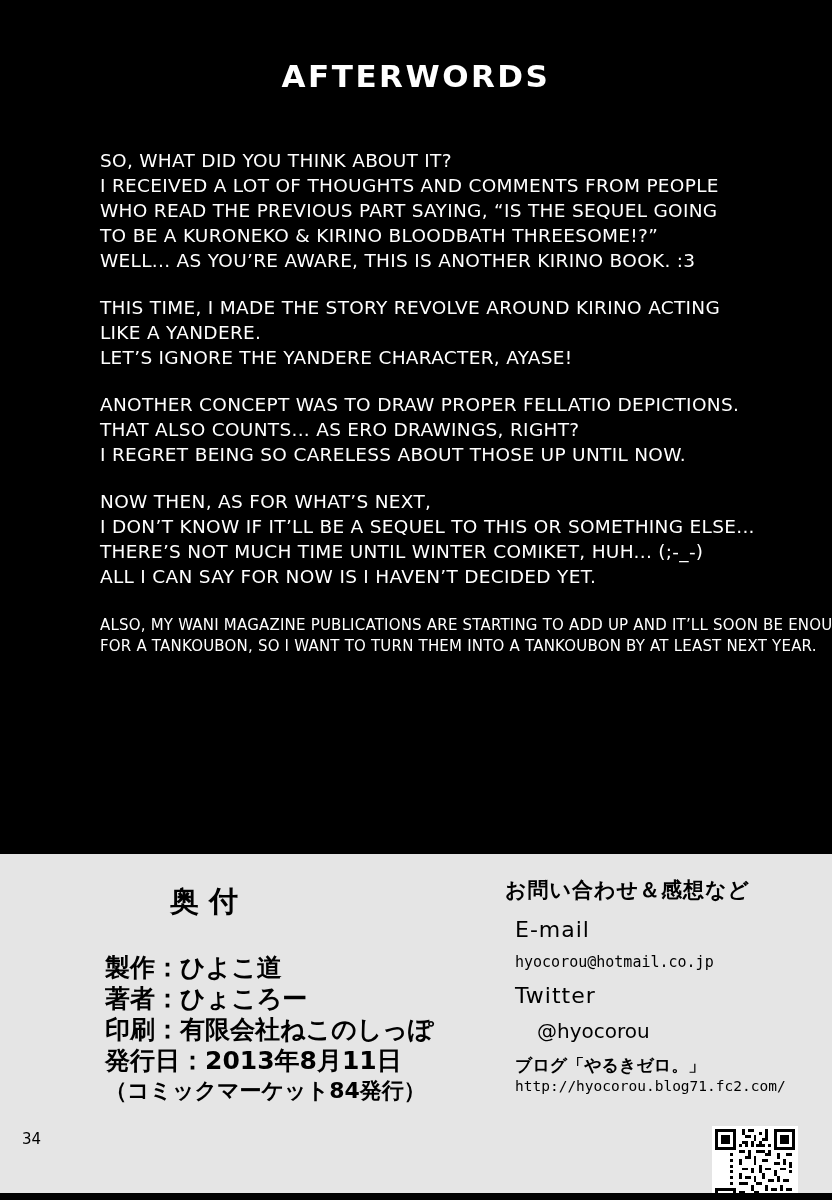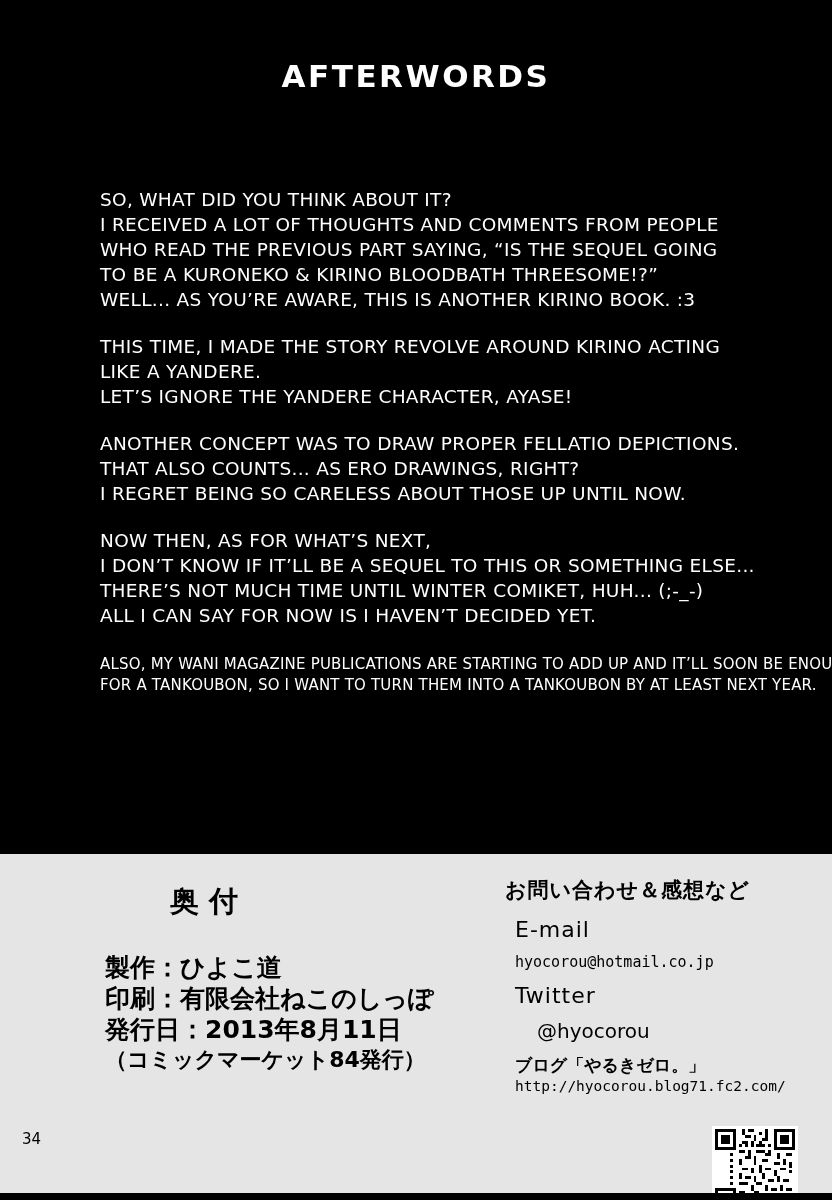--- a/index.html
+++ b/index.html
@@ -37,21 +37,20 @@
     font-weight: bold;
     letter-spacing: 2.5px;
     color: #ffffff;
   }
 
   #afterwords-body {
     position: absolute;
     left: 100px;
     top: 148px;
     width: 660px;
-    margin-top: 39px;
   }
 
   .para {
     margin: 0 0 22px 0;
   }
   .para:last-child {
     margin-bottom: 0;
   }
   .para .line {
     display: block;
@@ -262,20 +261,21 @@
 
   </div>
 </div>
 
 <div id="colophon-panel">
 
   <div id="colophon-heading">奥付</div>
 
   <div id="colophon-left">
     <span class="cl-line">製作：ひよこ道</span>
+    <span class="cl-line">著者：ひょころー</span>
     <span class="cl-line">印刷：有限会社ねこのしっぽ</span>
     <span class="cl-line">発行日：2013年8月11日</span>
     <span class="cl-line small">（コミックマーケット84発行）</span>
   </div>
 
   <div id="contact-heading">お問い合わせ＆感想など</div>
 
   <div id="contact-block">
     <span class="contact-label">E-mail</span>
     <span class="contact-value">hyocorou@hotmail.co.jp</span>

